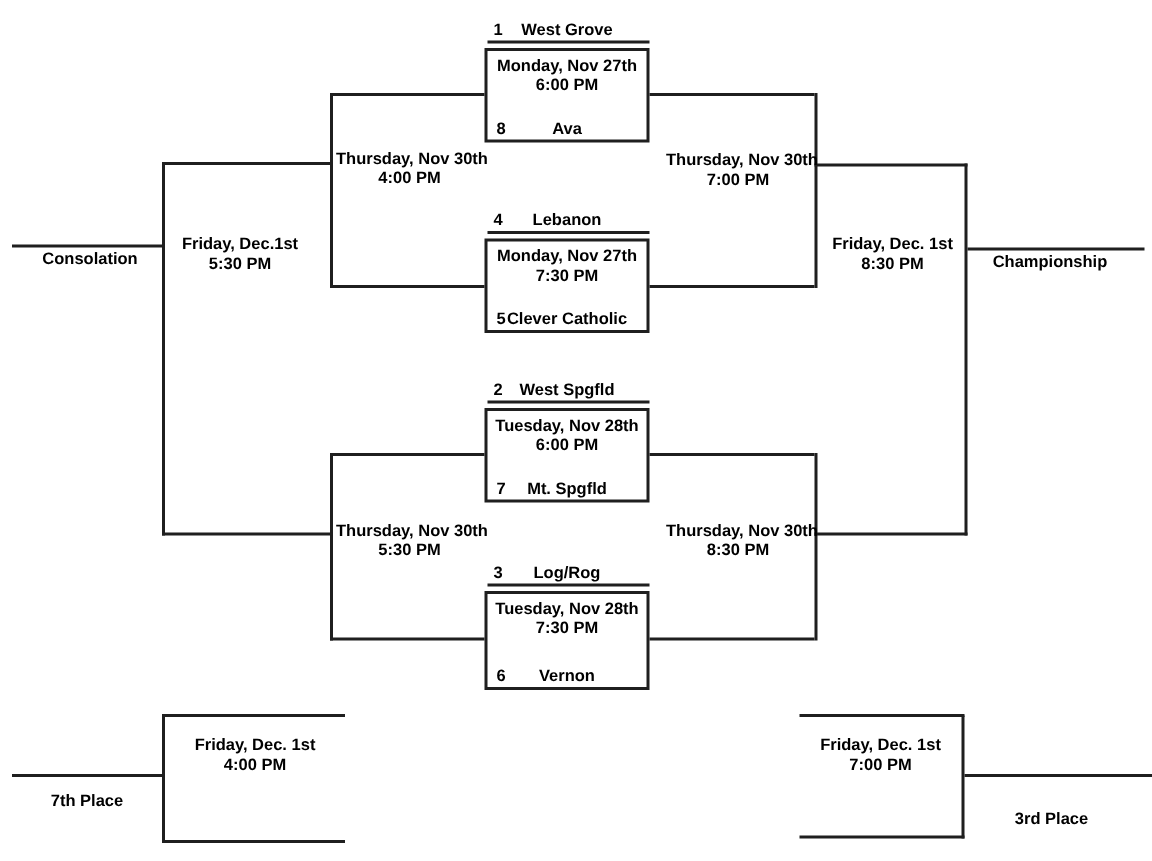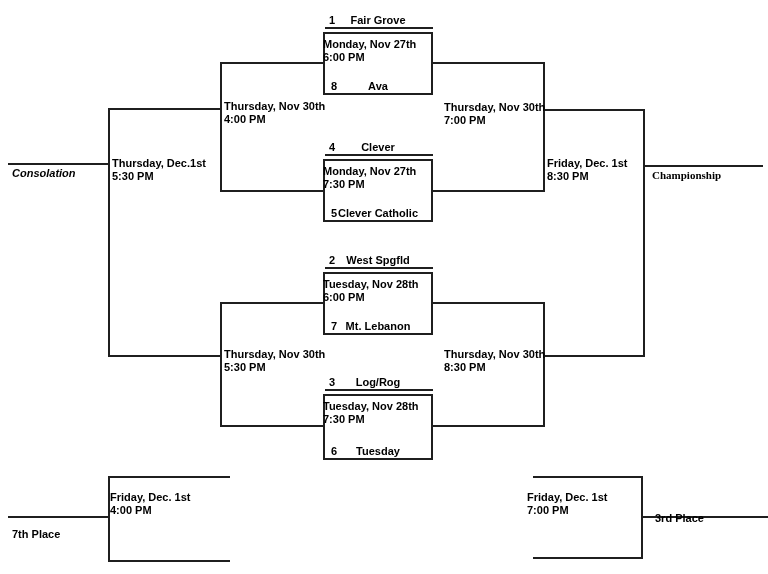--- a/index.html
+++ b/index.html
@@ -9,47 +9,47 @@
     background:#ffffff;
     font-family:"Liberation Sans", sans-serif;
     font-weight:bold;
     font-size:11px;
     color:#000000;
     overflow:hidden;
   }
   .h{position:absolute;height:2px;background:#1f1f1f;}
   .v{position:absolute;width:2px;background:#1f1f1f;}
   .box{position:absolute;border:2px solid #1f1f1f;background:#ffffff;box-sizing:border-box;}
-  .lbl{position:absolute;text-align:left;line-height:13px;white-space:nowrap;}
+  .lbl{position:absolute;text-align:center;line-height:13px;white-space:nowrap;}
   .teamrow{position:absolute;text-align:center;line-height:13px;white-space:nowrap;}
   .teamrow .seed{position:absolute;left:4px;top:0;}
 </style>
 </head>
 <body>
 
 <div id="bracket">
 
   <div class="teamrow" style="left:325px;top:14px;width:106px;">
     <span class="seed">1</span>
-    <span>Fair Grove</span>
+    <span>West Grove</span>
   </div>
   <div class="h" style="left:325px;top:27px;width:108px;"></div>
   <div class="box" style="left:323px;top:32px;width:110px;height:63px;"></div>
   <div class="lbl" style="left:323px;top:38px;width:110px;">
     <div>Monday, Nov 27th</div>
     <div>6:00 PM</div>
   </div>
   <div class="teamrow" style="left:327px;top:80px;width:102px;">
     <span class="seed">8</span>
     <span>Ava</span>
   </div>
 
   <div class="teamrow" style="left:325px;top:141px;width:106px;">
     <span class="seed">4</span>
-    <span>Clever</span>
+    <span>Lebanon</span>
   </div>
   <div class="h" style="left:325px;top:154px;width:108px;"></div>
   <div class="box" style="left:323px;top:159px;width:110px;height:63px;"></div>
   <div class="lbl" style="left:323px;top:165px;width:110px;">
     <div>Monday, Nov 27th</div>
     <div>7:30 PM</div>
   </div>
   <div class="teamrow" style="left:327px;top:207px;width:102px;">
     <span class="seed">5</span>
     <span>Clever Catholic</span>
@@ -60,36 +60,36 @@
     <span>West Spgfld</span>
   </div>
   <div class="h" style="left:325px;top:267px;width:108px;"></div>
   <div class="box" style="left:323px;top:272px;width:110px;height:63px;"></div>
   <div class="lbl" style="left:323px;top:278px;width:110px;">
     <div>Tuesday, Nov 28th</div>
     <div>6:00 PM</div>
   </div>
   <div class="teamrow" style="left:327px;top:320px;width:102px;">
     <span class="seed">7</span>
-    <span>Mt. Lebanon</span>
+    <span>Mt. Spgfld</span>
   </div>
 
   <div class="teamrow" style="left:325px;top:376px;width:106px;">
     <span class="seed">3</span>
     <span>Log/Rog</span>
   </div>
   <div class="h" style="left:325px;top:389px;width:108px;"></div>
   <div class="box" style="left:323px;top:394px;width:110px;height:66px;"></div>
   <div class="lbl" style="left:323px;top:400px;width:110px;">
     <div>Tuesday, Nov 28th</div>
     <div>7:30 PM</div>
   </div>
   <div class="teamrow" style="left:327px;top:445px;width:102px;">
     <span class="seed">6</span>
-    <span>Tuesday</span>
+    <span>Vernon</span>
   </div>
 
   <div class="h" style="left:220px;top:62px;width:103px;"></div>
   <div class="h" style="left:433px;top:62px;width:110px;"></div>
   <div class="h" style="left:220px;top:190px;width:103px;"></div>
   <div class="h" style="left:433px;top:190px;width:110px;"></div>
   <div class="h" style="left:220px;top:302px;width:103px;"></div>
   <div class="h" style="left:433px;top:302px;width:110px;"></div>
   <div class="h" style="left:220px;top:425px;width:103px;"></div>
   <div class="h" style="left:433px;top:425px;width:110px;"></div>
@@ -118,46 +118,46 @@
   <div class="v" style="left:543px;top:302px;height:125px;"></div>
   <div class="h" style="left:543px;top:355px;width:102px;"></div>
   <div class="lbl" style="left:444px;top:348px;width:96px;">
     <div>Thursday, Nov 30th</div>
     <div>8:30 PM</div>
   </div>
 
   <div class="v" style="left:108px;top:108px;height:249px;"></div>
   <div class="h" style="left:8px;top:163px;width:100px;"></div>
   <div class="lbl" style="left:112px;top:157px;width:96px;">
-    <div>Thursday, Dec.1st</div>
+    <div>Friday, Dec.1st</div>
     <div>5:30 PM</div>
   </div>
-  <div class="lbl" style="left:12px;top:167px;width:96px;font-style:italic;">Consolation</div>
+  <div class="lbl" style="left:12px;top:167px;width:96px;">Consolation</div>
 
   <div class="v" style="left:643px;top:109px;height:248px;"></div>
   <div class="h" style="left:645px;top:165px;width:118px;"></div>
   <div class="lbl" style="left:547px;top:157px;width:96px;">
     <div>Friday, Dec. 1st</div>
     <div>8:30 PM</div>
   </div>
-  <div class="lbl" style="left:652px;top:169px;width:96px;font-family:Liberation Serif, serif;">Championship</div>
+  <div class="lbl" style="left:652px;top:169px;width:96px;">Championship</div>
 
   <div class="v" style="left:108px;top:477px;height:85px;"></div>
   <div class="h" style="left:108px;top:476px;width:122px;"></div>
   <div class="h" style="left:108px;top:560px;width:122px;"></div>
   <div class="h" style="left:8px;top:516px;width:100px;"></div>
   <div class="lbl" style="left:110px;top:491px;width:120px;">
     <div>Friday, Dec. 1st</div>
     <div>4:00 PM</div>
   </div>
   <div class="lbl" style="left:12px;top:528px;width:92px;">7th Place</div>
 
   <div class="v" style="left:641px;top:477px;height:82px;"></div>
   <div class="h" style="left:533px;top:476px;width:110px;"></div>
   <div class="h" style="left:533px;top:557px;width:110px;"></div>
   <div class="h" style="left:643px;top:516px;width:125px;"></div>
   <div class="lbl" style="left:527px;top:491px;width:120px;">
     <div>Friday, Dec. 1st</div>
     <div>7:00 PM</div>
   </div>
-  <div class="lbl" style="left:655px;top:512px;width:92px;">3rd Place</div>
+  <div class="lbl" style="left:655px;top:540px;width:92px;">3rd Place</div>
 
 </div>
 
 </body></html>

